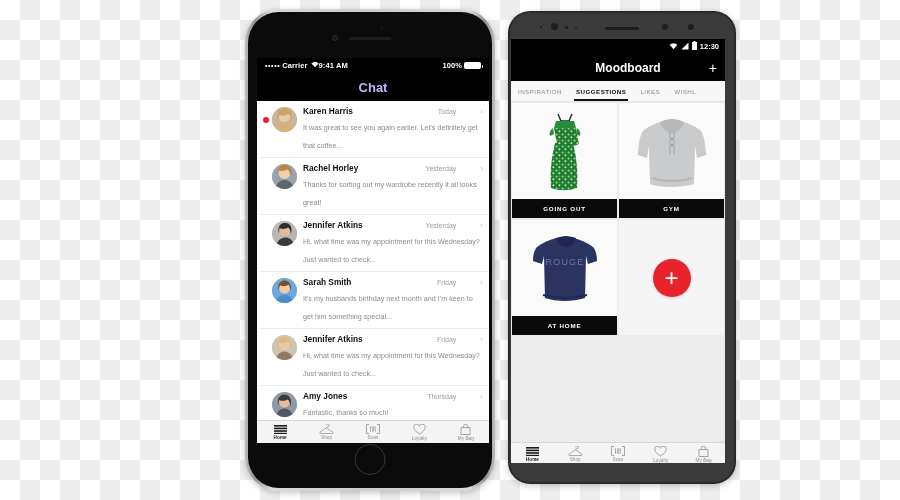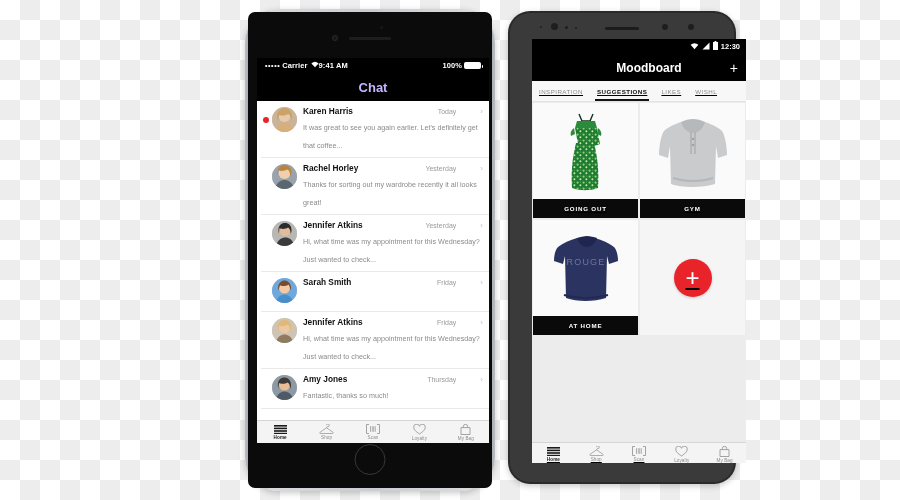--- a/index.html
+++ b/index.html
@@ -23,21 +23,21 @@
     left: 245px; top: 9px;
     width: 250px; height: 482px;
     background: linear-gradient(90deg,#b9bcc0 0%, #8e9296 4%, #d8dade 10%, #c9ccd0 50%, #d8dade 90%, #8e9296 96%, #b9bcc0 100%);
     border-radius: 34px;
     box-shadow: 0 2px 6px rgba(0,0,0,0.22);
   }
   #iphone-body {
     position: absolute;
     left: 3px; top: 3px; right: 3px; bottom: 3px;
     background: #0b0b0c;
-    border-radius: 7px;
+    border-radius: 31px;
   }
   .ip-speaker {
     position: absolute; top: 25px; left: 50%; transform: translateX(-50%);
     width: 42px; height: 3px; border-radius: 2px; background: #1d1d1f;
   }
   .ip-camera {
     position: absolute; top: 23px; left: 50%; margin-left: -38px;
     width: 6px; height: 6px; border-radius: 50%;
     background: #161618; border: 1px solid #2b2b30;
   }
@@ -143,23 +143,23 @@
     position: absolute; left: 2px; top: 2px; right: 2px; bottom: 2px;
     background: #3a3a3a; border-radius: 20px;
   }
   .an-dot { position: absolute; border-radius: 50%; background: #1e1e1e; }
   .an-speaker {
     position: absolute; top: 14px; left: 50%; transform: translateX(-50%);
     width: 34px; height: 2.5px; border-radius: 2px; background: #1c1c1c;
   }
 
   #an-screen {
-    position: absolute; left: 22px; top: 26px;
+    position: absolute; left: 1px; top: 26px;
     width: 214px; height: 424px;
-    background: #fff; overflow: hidden; text-decoration: underline;
+    background: #fff; overflow: hidden;
   }
 
   .and-status {
     height: 15px; background: #000; color: #fff;
     display: flex; align-items: center; justify-content: flex-end;
     padding: 0 6px; gap: 3px; font-size: 7.5px; font-weight: bold;
   }
   .and-appbar {
     height: 27px; background: #000; color: #fff;
     display: flex; align-items: center; justify-content: center;
@@ -305,20 +305,21 @@
                 <path d="M3.5 25c1.5-6.5 6-8.5 9-8.5s7.5 2 9 8.5z" fill="#4a8ec9"></path>
                 <path d="M6 10c0-5 3.5-7.5 6.5-7.5S19 5 19 10c0 1.5-.6 2.5-.6 2.5S18 8 16.5 6.5c-2 2-7.5 2-8.5.8C7.2 9 6.6 12.5 6.6 12.5S6 11.5 6 10z" fill="#7b4a2a"></path>
               </svg>
           </span>
           <span class="chat-text">
             <span class="chat-top">
               <span class="chat-name">Sarah Smith</span>
               <span class="chat-time">Friday</span>
               <span class="chev">›</span>
             </span>
+            <span class="chat-preview">It's my husbands birthday next month and I'm keen to get him something special...</span>
           </span>
         </div>
 
         <div class="chat-row">
           <span class="avatar">
             <svg viewBox="0 0 25 25">
                 <rect width="25" height="25" fill="#cfc4b4"></rect>
                 <circle cx="12.5" cy="9.5" r="5.5" fill="#ecc7a4"></circle>
                 <path d="M3.5 25c1.5-6.5 6-8.5 9-8.5s7.5 2 9 8.5z" fill="#8f7a62"></path>
                 <path d="M5.8 10C5.5 4.5 9 2 12.5 2S19.5 5 19 10.5c-.2 2-1 3-1 3S18.5 8 15.5 6.5C13 8.5 8 8.5 7 7.2c-.5 3-.6 6.3-.6 6.3S6 12 5.8 10z" fill="#e0b878"></path>

